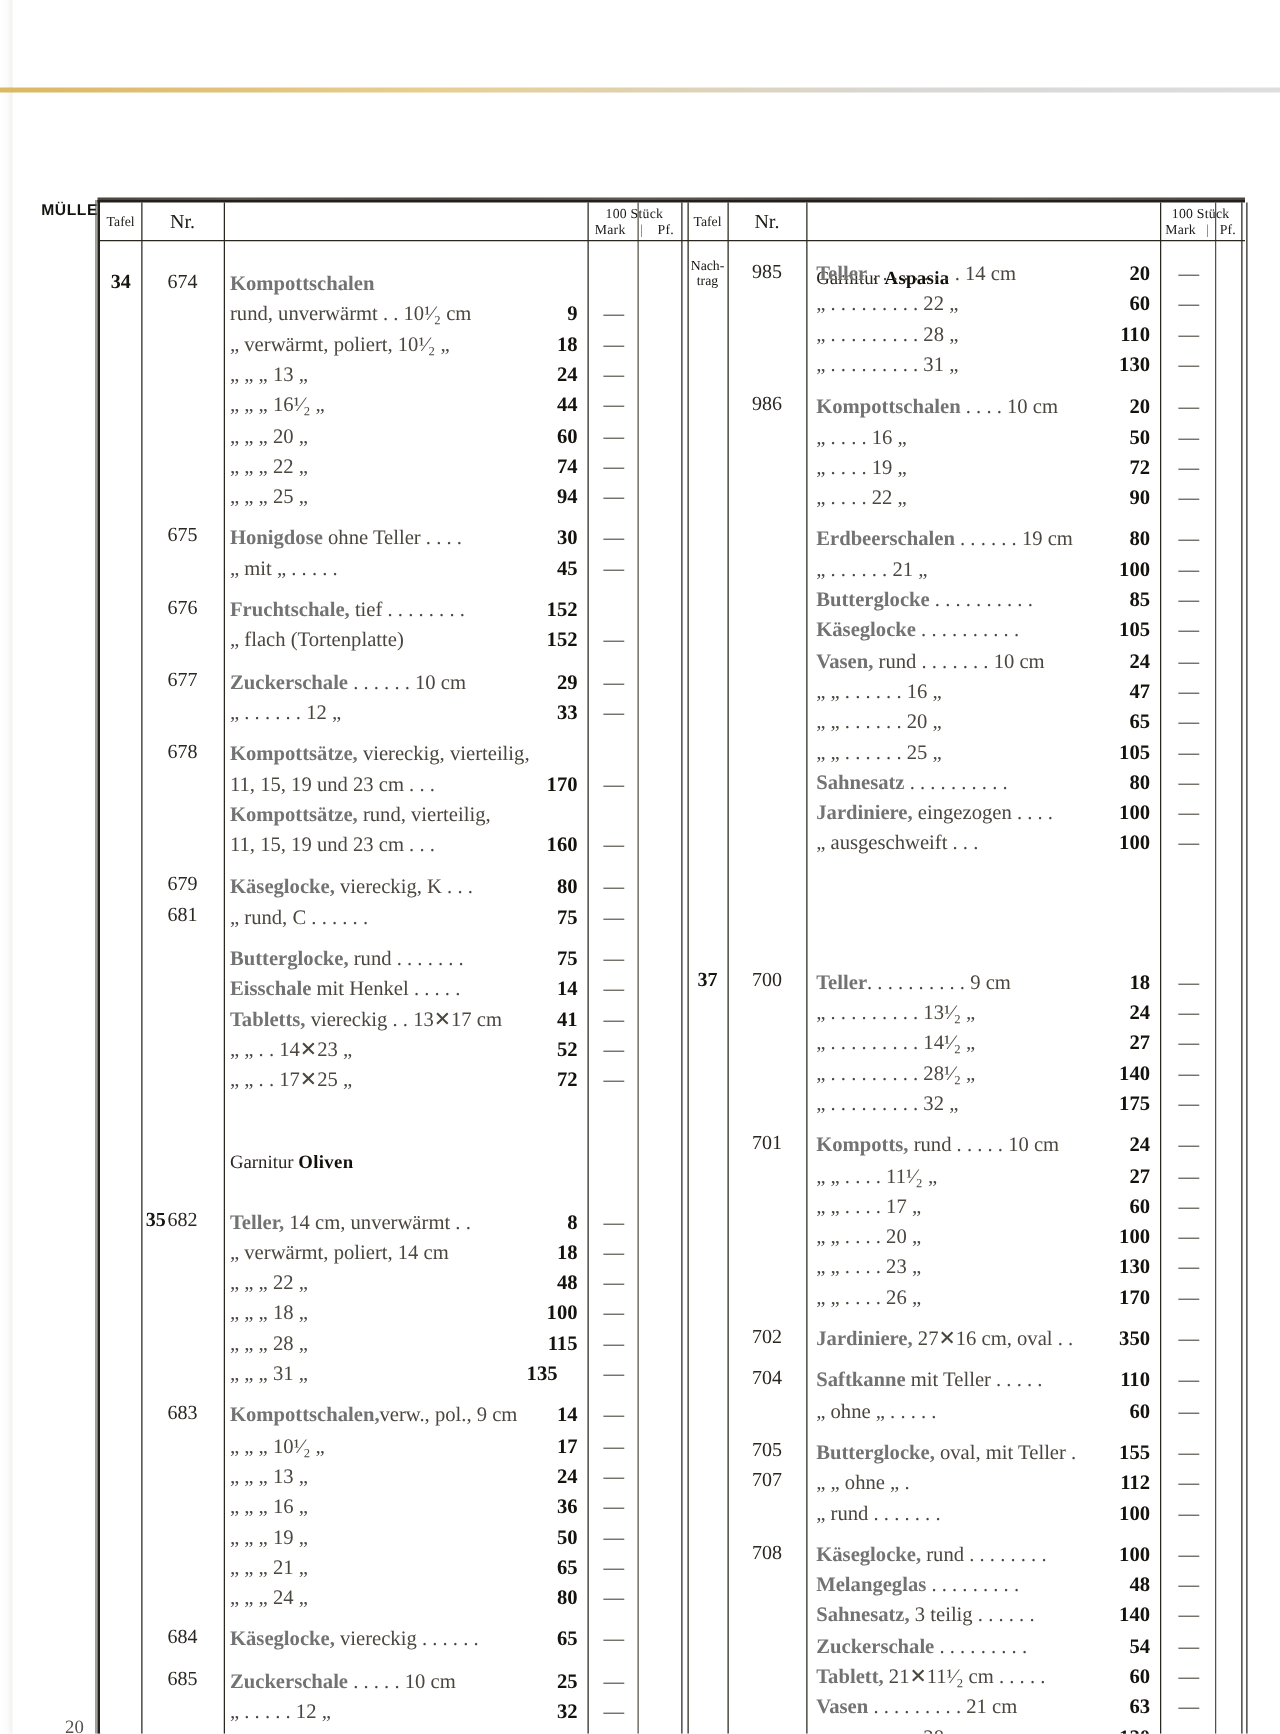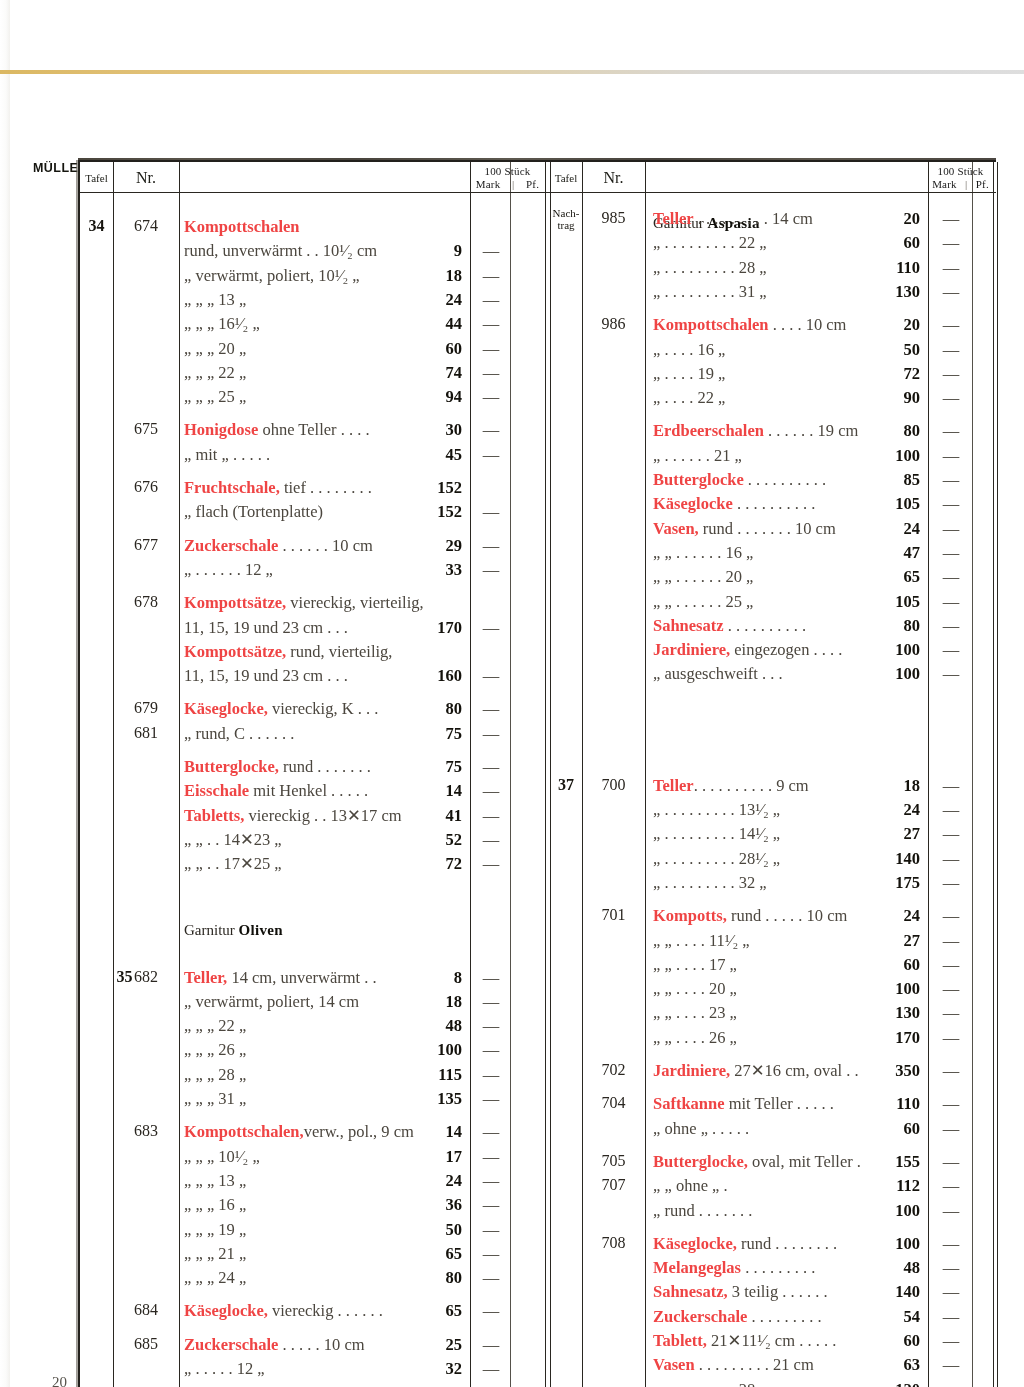--- a/index.html
+++ b/index.html
@@ -134,21 +134,21 @@
     white-space: nowrap;
   }
   .tafel-col { font-weight: bold; color: #17150f; }
 
   .desc-line {
     position: absolute;
     white-space: nowrap;
     font-size: 16.5px;
     color: #2b2721;
   }
-  .desc-line .b { font-weight: bold; color: #ef4444; }
+  .desc-line .b { font-weight: bold; color: #737373; }
   .desc-line .lead { color: #4b463e; }
 
   .mark-col {
     position: absolute;
     text-align: right;
     font-weight: bold;
     font-size: 16.5px;
     color: #14120c;
     white-space: nowrap;
   }
@@ -310,28 +310,28 @@
       <div class="nr-col" style="left: 33px; width: 66px; top: 774.5px; text-align: center;">682</div>
       <div class="desc-line" style="left: 104px; top: 774.5px;"><span class="b">Teller,</span><span class="lead"> 14 cm, unverwärmt  .  .</span></div>
       <div class="mark-col" style="left: 320px; width: 62px; top: 774.5px;">8</div>
       <div class="pf-col" style="left: 392px; width: 38px; top: 774.5px;">—</div>
       <div class="desc-line" style="left: 104px; top: 798.8px;"><span class="lead">„      verwärmt, poliert, 14 cm</span></div>
       <div class="mark-col" style="left: 320px; width: 62px; top: 798.8px;">18</div>
       <div class="pf-col" style="left: 392px; width: 38px; top: 798.8px;">—</div>
       <div class="desc-line" style="left: 104px; top: 823.1px;"><span class="lead">„         „          „       22   „</span></div>
       <div class="mark-col" style="left: 320px; width: 62px; top: 823.1px;">48</div>
       <div class="pf-col" style="left: 392px; width: 38px; top: 823.1px;">—</div>
-      <div class="desc-line" style="left: 104px; top: 847.4px;"><span class="lead">„         „          „       26   „</span></div>
+      <div class="desc-line" style="left: 104px; top: 847.4px;"><span class="lead">„         „          „       18   „</span></div>
       <div class="mark-col" style="left: 320px; width: 62px; top: 847.4px;">100</div>
       <div class="pf-col" style="left: 392px; width: 38px; top: 847.4px;">—</div>
       <div class="desc-line" style="left: 104px; top: 871.7px;"><span class="lead">„         „          „       28   „</span></div>
       <div class="mark-col" style="left: 320px; width: 62px; top: 871.7px;">115</div>
       <div class="pf-col" style="left: 392px; width: 38px; top: 871.7px;">—</div>
       <div class="desc-line" style="left: 104px; top: 896px;"><span class="lead">„         „          „       31   „</span></div>
-      <div class="mark-col" style="left: 320px; width: 62px; top: 896px;">135</div>
+      <div class="mark-col" style="left: 304px; width: 62px; top: 896px;">135</div>
       <div class="pf-col" style="left: 392px; width: 38px; top: 896px;">—</div>
       <div class="nr-col" style="left: 33px; width: 66px; top: 929.3px; text-align: center;">683</div>
       <div class="desc-line" style="left: 104px; top: 929.3px;"><span class="b">Kompottschalen,</span><span class="lead">verw., pol.,  9 cm</span></div>
       <div class="mark-col" style="left: 320px; width: 62px; top: 929.3px;">14</div>
       <div class="pf-col" style="left: 392px; width: 38px; top: 929.3px;">—</div>
       <div class="desc-line" style="left: 104px; top: 953.6px;"><span class="lead">„             „      „    10¹⁄₂ „</span></div>
       <div class="mark-col" style="left: 320px; width: 62px; top: 953.6px;">17</div>
       <div class="pf-col" style="left: 392px; width: 38px; top: 953.6px;">—</div>
       <div class="desc-line" style="left: 104px; top: 977.9px;"><span class="lead">„             „      „    13   „</span></div>
       <div class="mark-col" style="left: 320px; width: 62px; top: 977.9px;">24</div>

